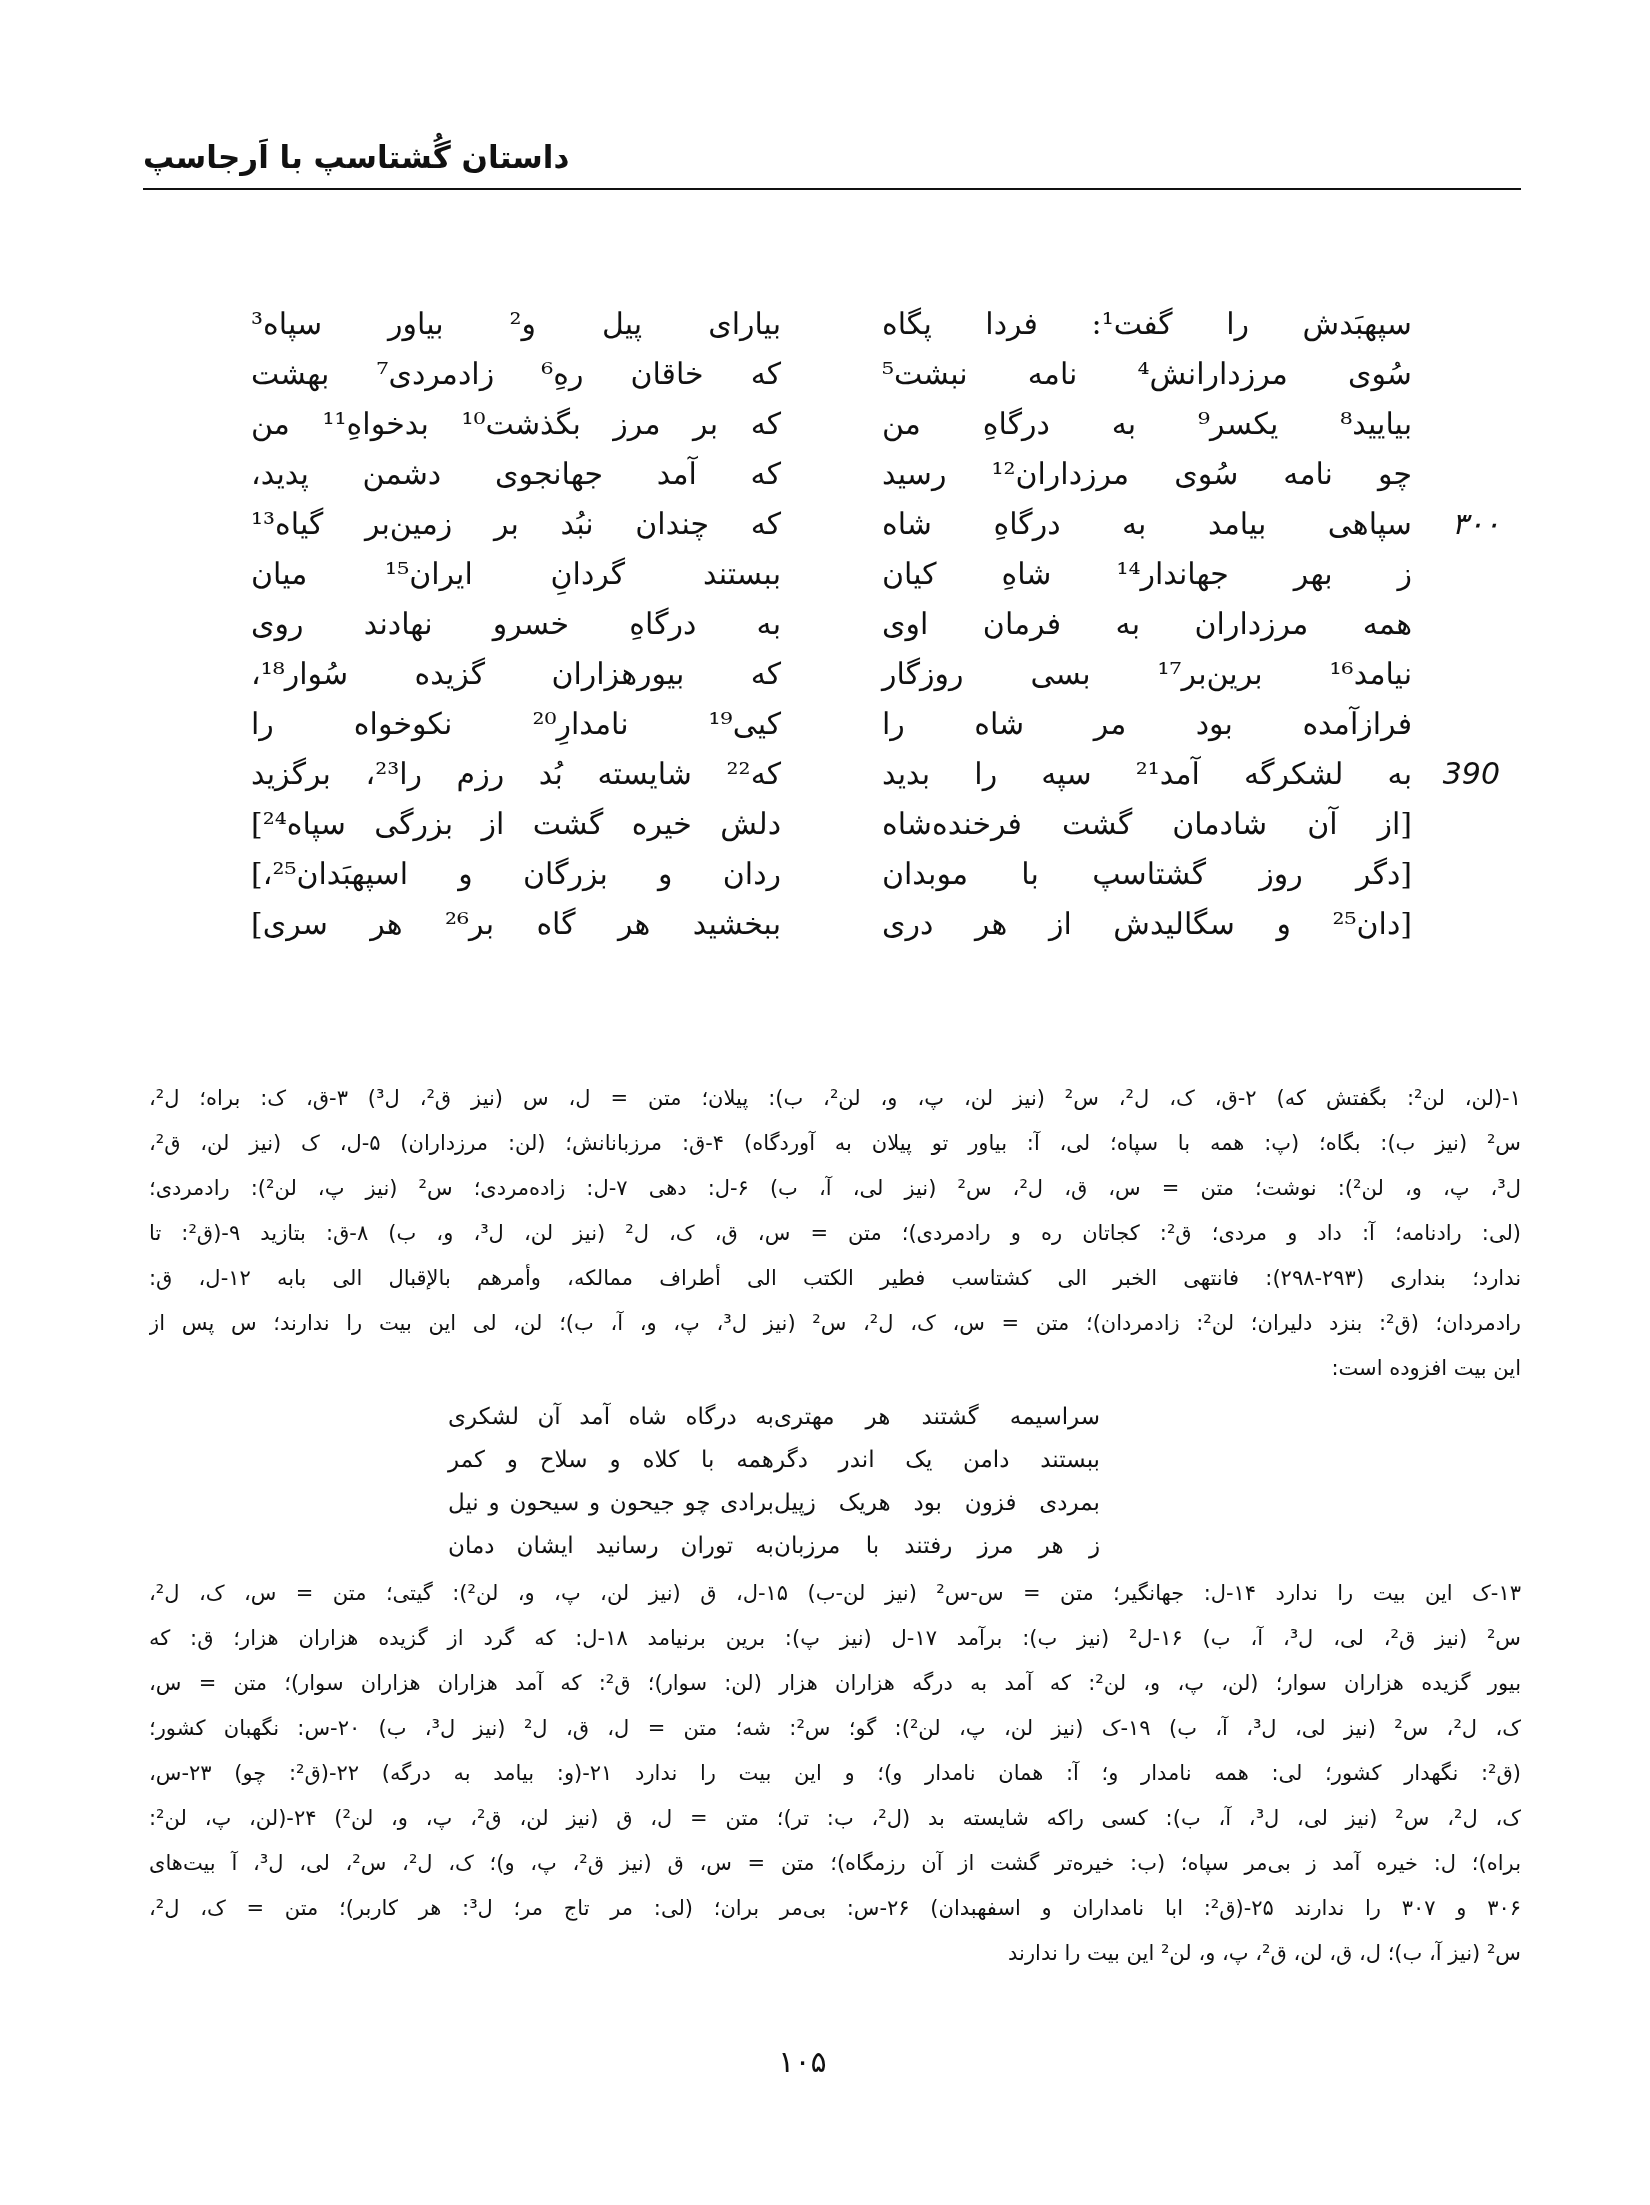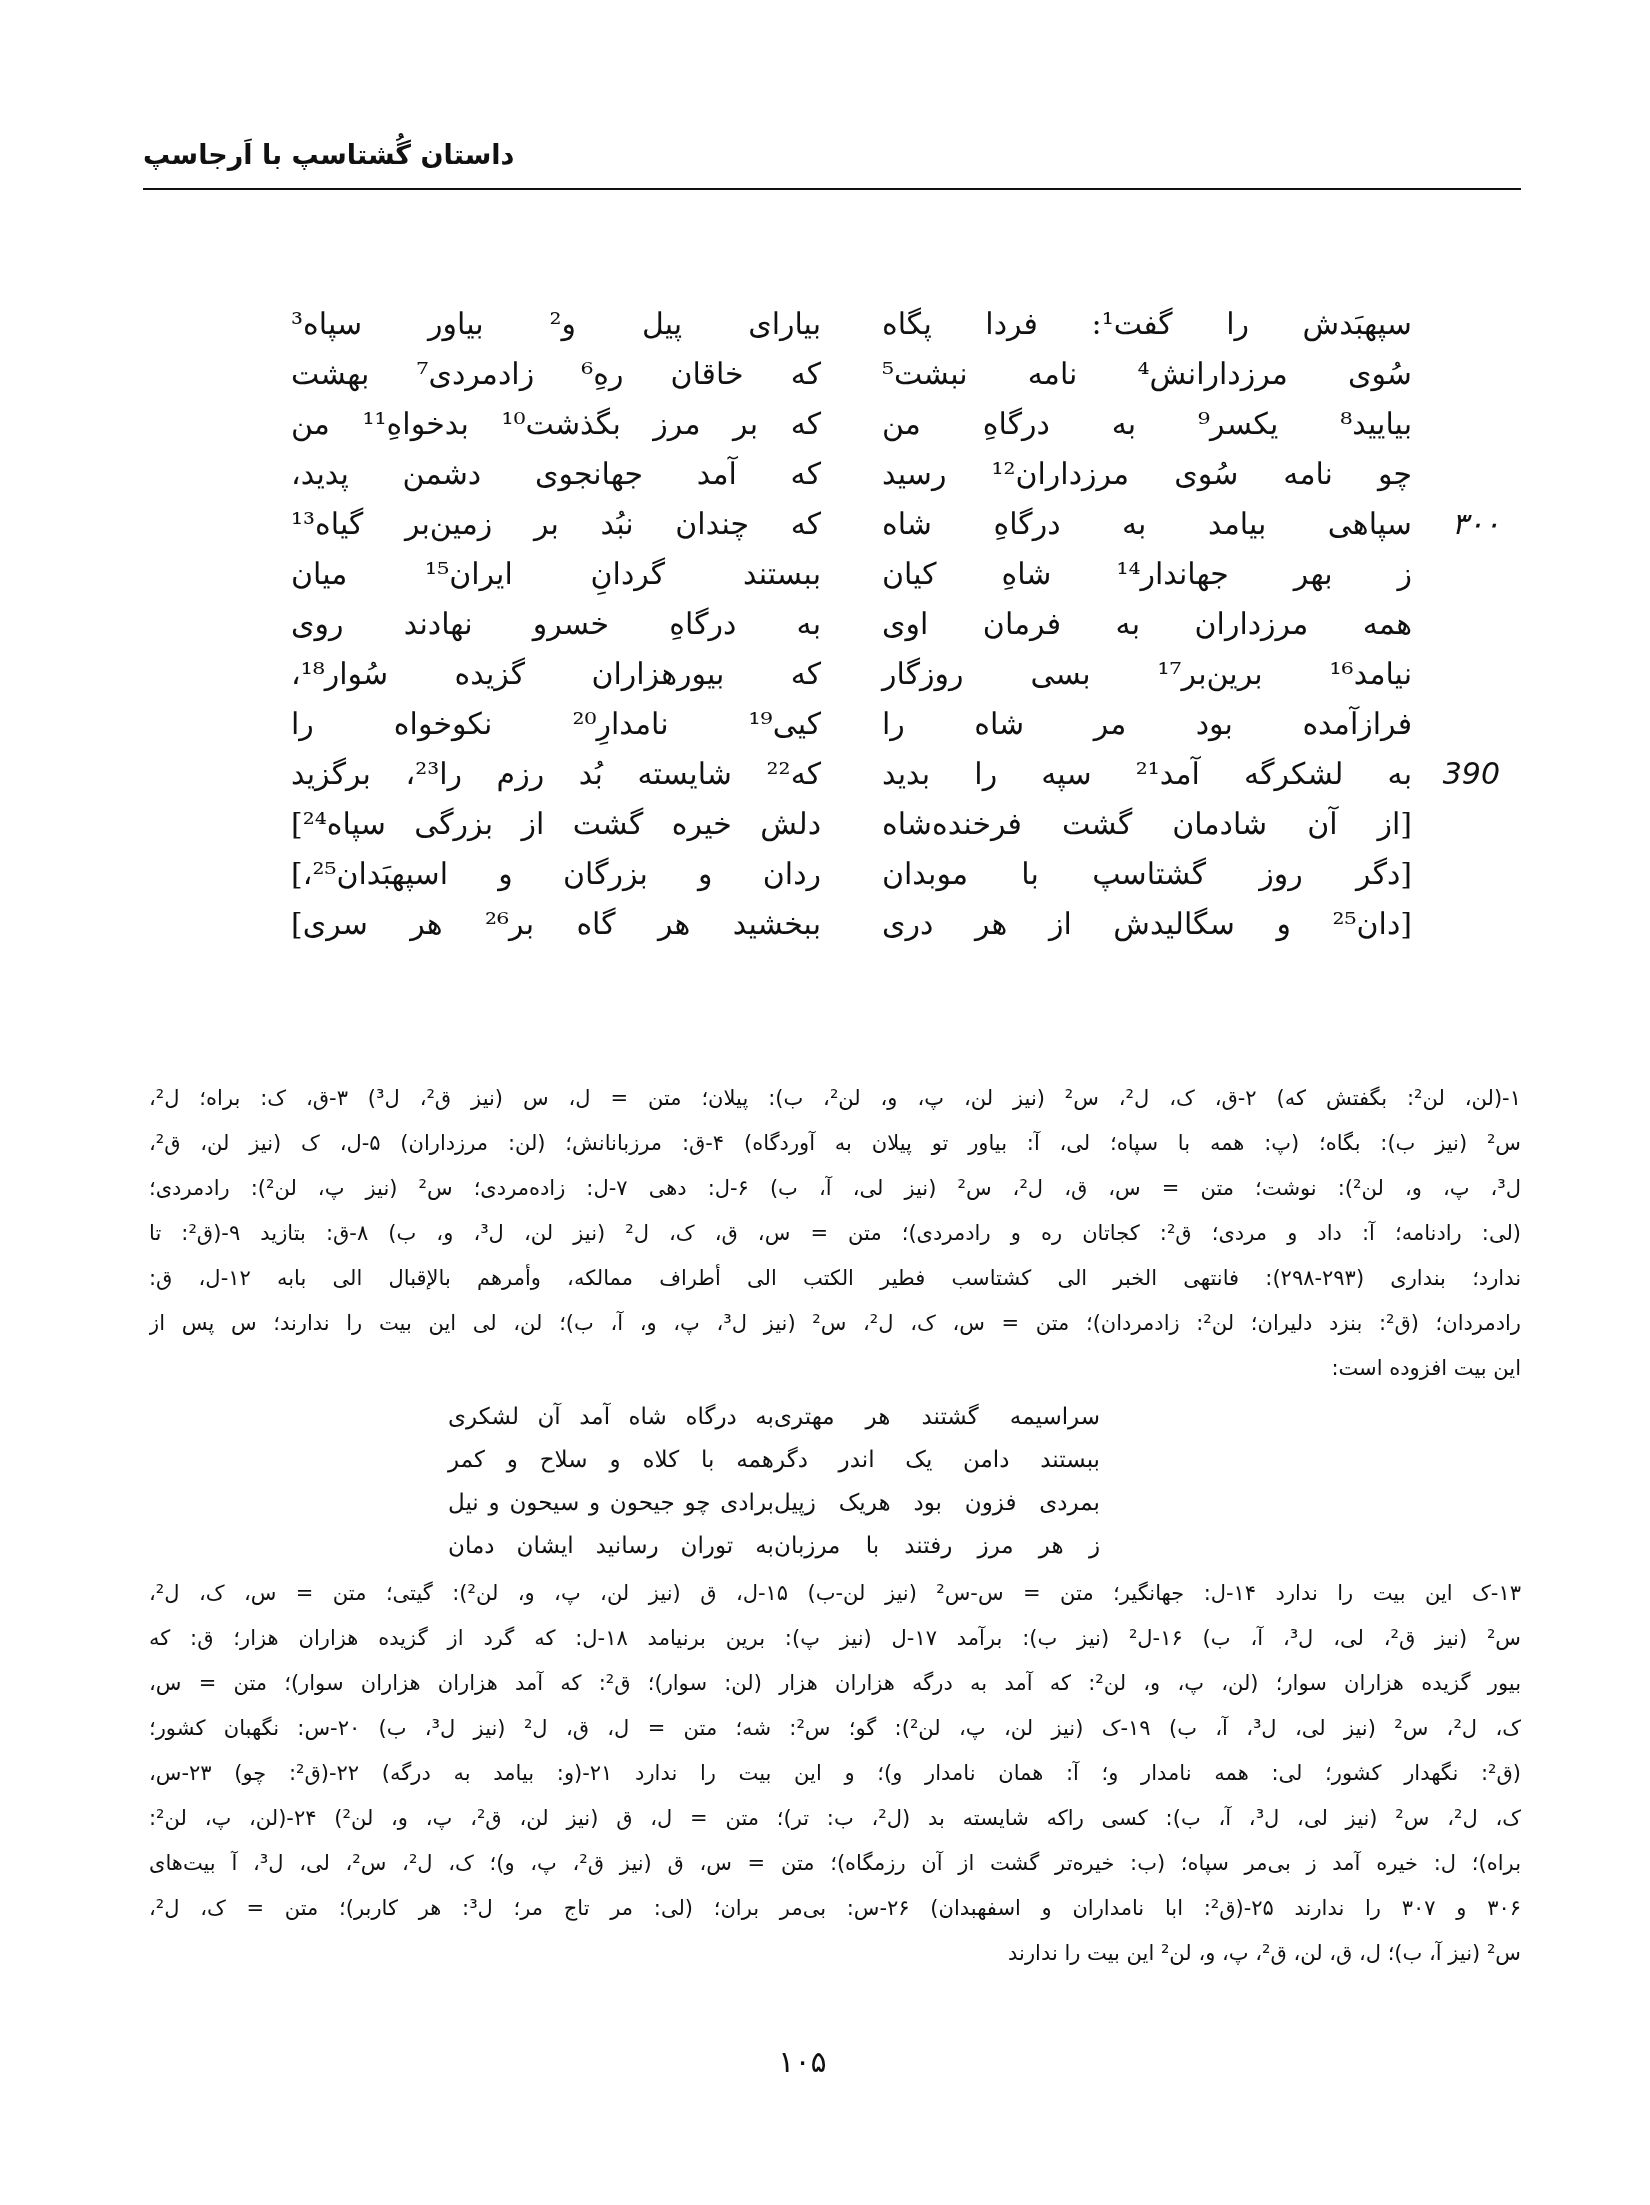--- a/index.html
+++ b/index.html
@@ -1,22 +1,22 @@
 <!DOCTYPE html>
 <html style="font-size:11px"><head>
 <meta charset="utf-8">
 <style>
   html, body { margin:0; padding:0; background:#ffffff; }
   body { width:1651px; height:2205px; position:relative; overflow:hidden; color:#111; font-family:"DejaVu Serif", serif; }
   .header { position:absolute; left:143px; top:139px; width:1378px; height:54px; }
-  .header-title { position:absolute; left:0; top:0; font-family:"DejaVu Sans", sans-serif; font-weight:bold; font-size:27px; direction:rtl; white-space:nowrap; }
+  .header-title { position:absolute; left:0; top:0; font-family:"DejaVu Sans", sans-serif; font-weight:bold; font-size:31px; direction:rtl; white-space:nowrap; }
   .header-rule { position:absolute; left:0; right:0; top:49px; height:0; border-top:2.7px solid #111; }
   .poem { position:absolute; top:299px; left:251px; width:1161px; direction:rtl; }
   .couplet { position:relative; height:50px; display:flex; flex-direction:row; justify-content:space-between; }
-  .hemistich { width:530px; font-size:30px; line-height:50px; text-align:justify; text-align-last:justify; white-space:nowrap; direction:rtl;margin-left:40px; }
+  .hemistich { width:530px; font-size:30px; line-height:50px; text-align:justify; text-align-last:justify; white-space:nowrap; direction:rtl; }
   .hemistich.first { }
   .hemistich.second { }
   .verse-num { position:absolute; right:-88px; top:0; font-size:30px; line-height:50px; font-family:"DejaVu Sans", sans-serif;font-style:italic; }
   .notes { position:absolute; left:149px; top:1076px; width:1372px; direction:rtl; font-family:"DejaVu Sans", sans-serif; font-size:21px; line-height:45px; text-align:justify; }
   .note-line { white-space:nowrap; text-align:justify; text-align-last:justify; height:45px; overflow:hidden; }
   .note-line.last { text-align-last:right; }
   .added-verses { margin:4.1px 0 4.1px 0; padding-right:421px; padding-left:299px; }
   .added-couplet { display:flex; justify-content:space-between; height:43px; line-height:43px; font-family:"DejaVu Serif", serif; font-size:23px; }
   .added-h { width:435px; text-align:justify; text-align-last:justify; white-space:nowrap; }
   .page-number { position:absolute; left:0; width:1605px; top:2044px; text-align:center; font-family:"DejaVu Sans", sans-serif; font-size:30px; direction:rtl; }

